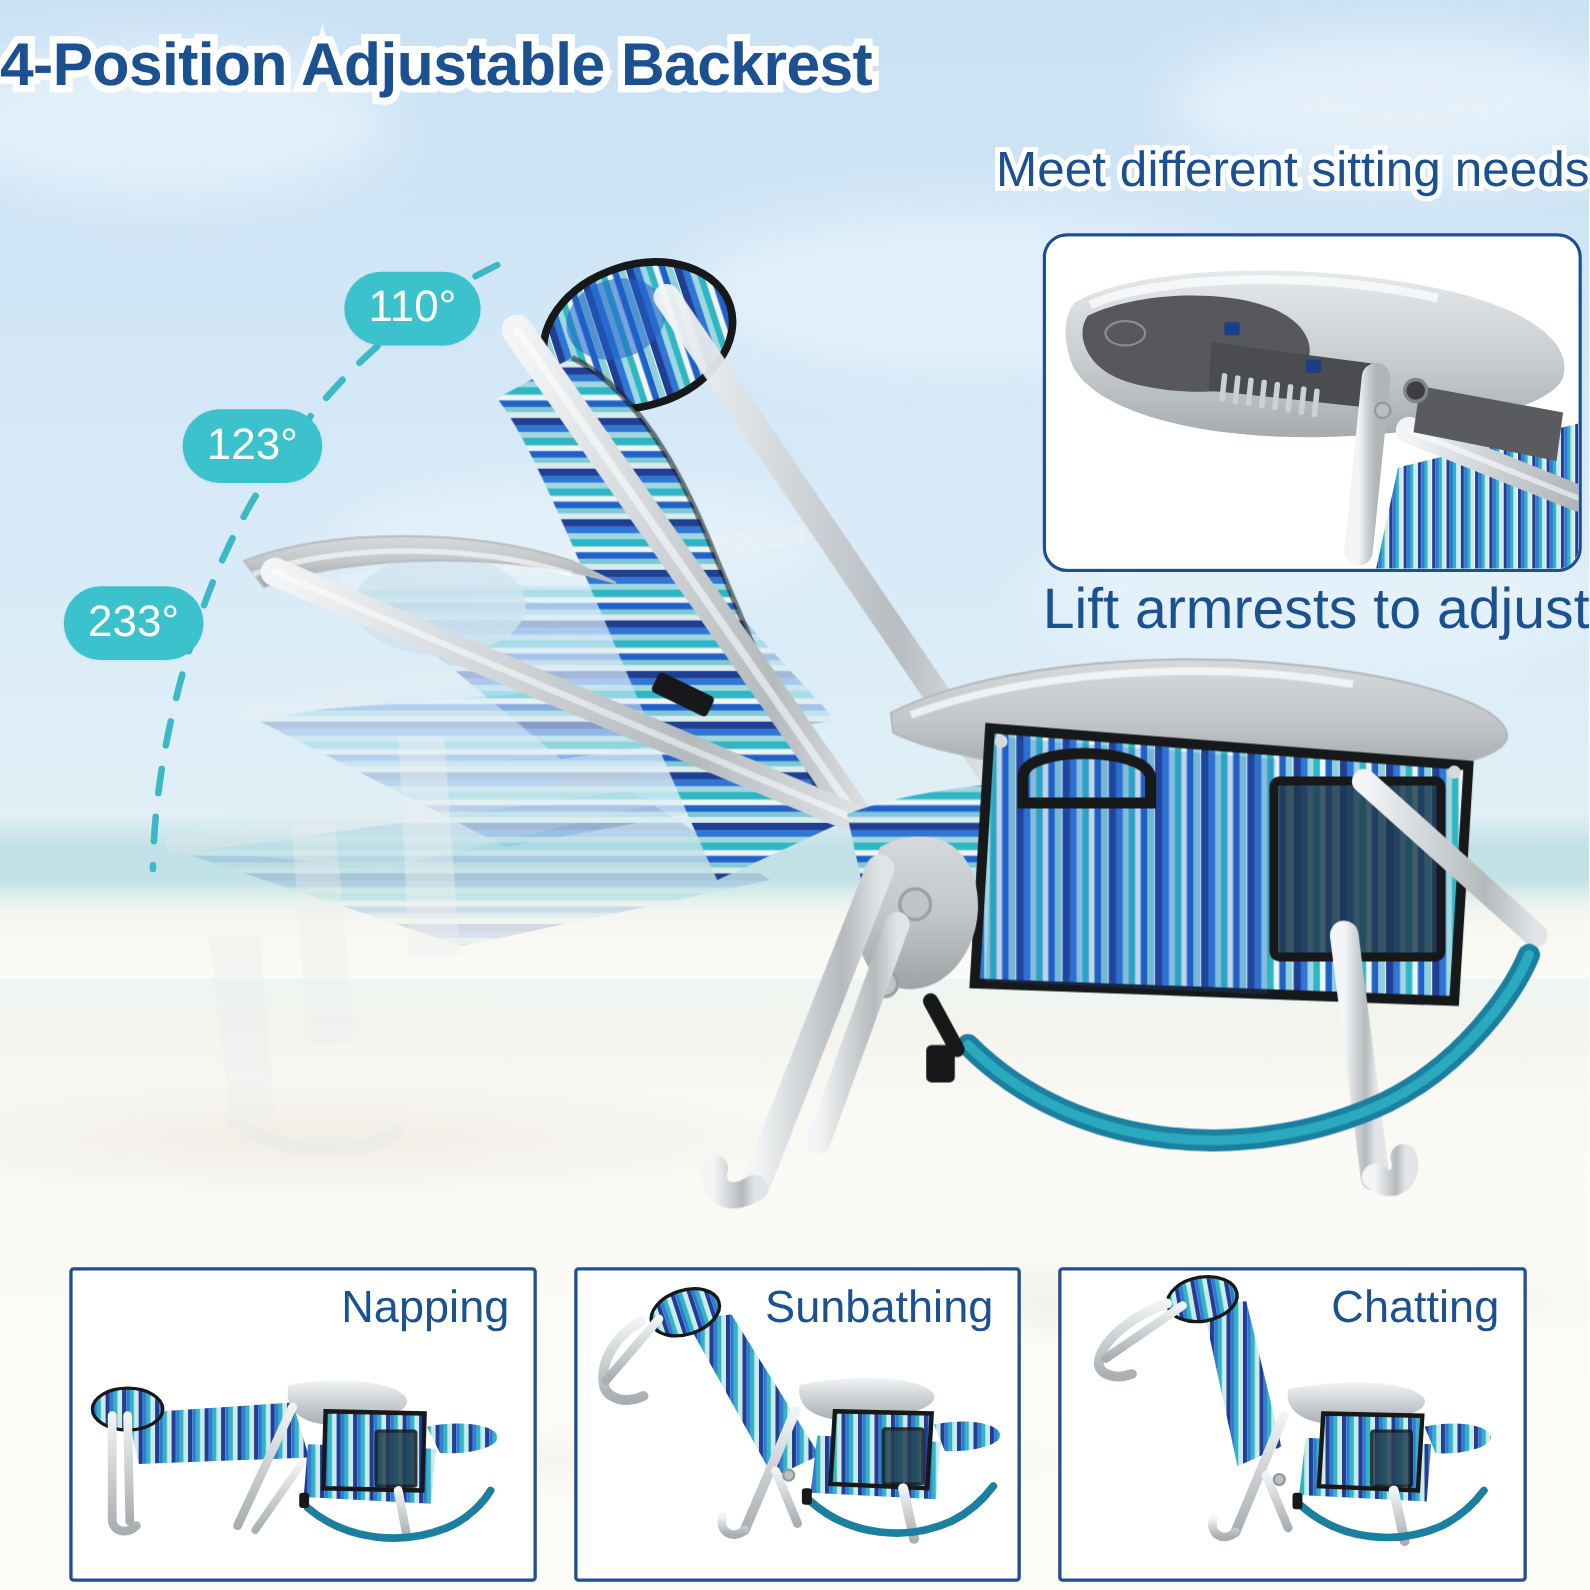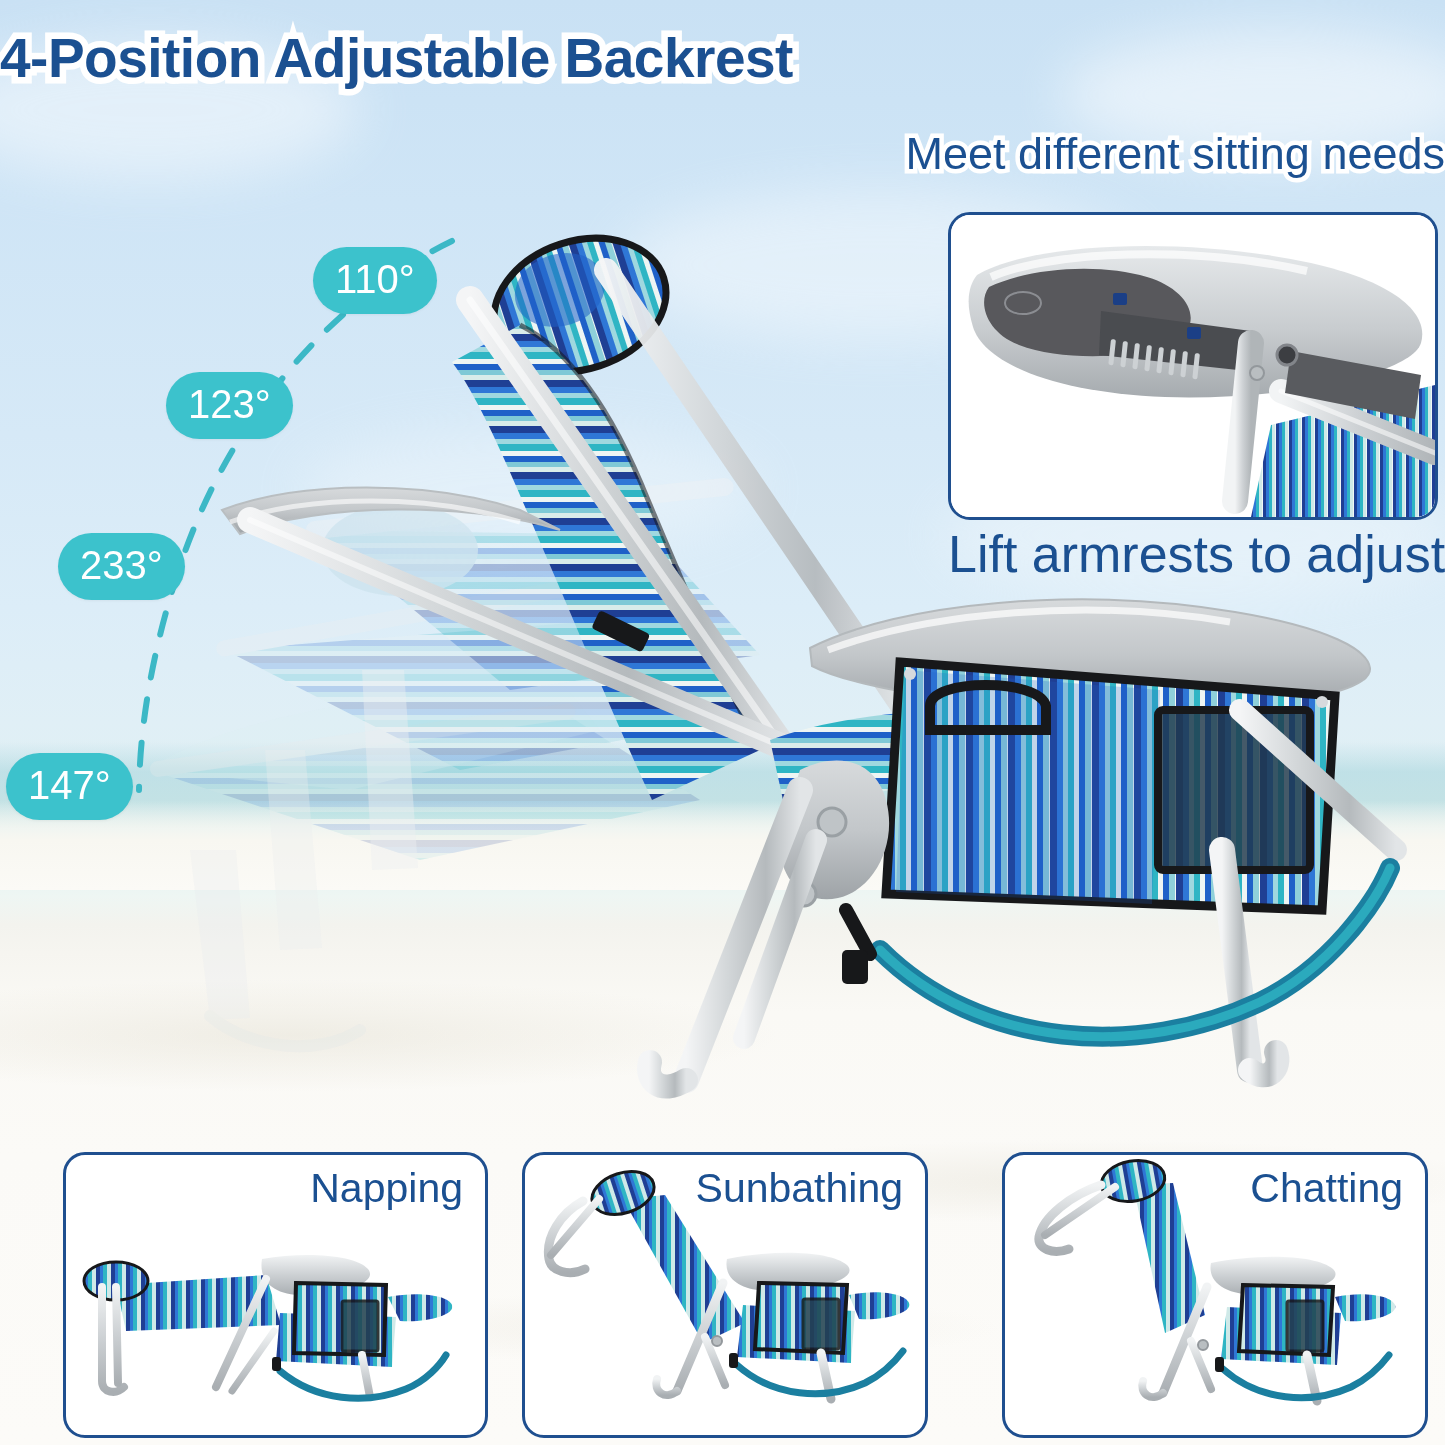--- a/index.html
+++ b/index.html
@@ -95,31 +95,31 @@
   }
   #inset-cap{
     position:absolute;left:948px;top:524px;width:484px;
     text-align:center;font-size:52px;color:#1b5091;white-space:nowrap;
   }
   #inset svg{display:block;width:100%;height:100%;}
 
   
   .pan{
     position:absolute;top:1152px;height:280px;
-    background:#ffffff;border:3px solid #1f4f8f;border-radius:22px;
+    background:#ffffff;border:3px solid #1f4f8f;border-radius:4px;
     overflow:hidden;
   }
   .pan-label{
     position:absolute;top:10px;right:22px;
     font-size:41px;color:#1b5091;white-space:nowrap;z-index:4;
   }
   .pan svg{position:absolute;left:0;top:0;width:100%;height:100%;}
   #pan1{left:63px;width:419px;}
   #pan2{left:522px;width:400px;}
-  #pan3{left:962px;width:420px;margin-left:40px;}
+  #pan3{left:962px;width:420px;}
 </style>
 </head>
 <body>
 
 <div id="stage">
 
   <div class="cloud" style="left:-60px;top:40px;width:420px;height:140px;opacity:.45;"></div>
   <div class="cloud" style="left:620px;top:190px;width:520px;height:150px;opacity:.40;"></div>
   <div class="cloud" style="left:1060px;top:30px;width:430px;height:130px;opacity:.50;"></div>
   <div class="cloud" style="left:300px;top:430px;width:460px;height:120px;opacity:.28;"></div>
@@ -320,21 +320,20 @@
 
       <path d="M 340 136 L 470 160 L 464 204 L 334 178 Z" fill="#595b5f"></path>
       <circle cx="336" cy="140" r="10" fill="#3c3e42" stroke="#82858a" stroke-width="3"></circle>
     </svg>
   </div>
   <div id="inset-cap">Lift armrests to adjust</div>
 
   <div class="badge" style="left:313px;top:211px;">110°</div>
   <div class="badge" style="left:166px;top:336px;">123°</div>
   <div class="badge" style="left:58px;top:497px;">233°</div>
-  <div class="badge" style="left:6px;top:717px;">147°</div>
 
   <div id="pan1" class="pan">
     <span class="pan-label">Napping</span>
     <svg viewBox="0 0 419 280" preserveAspectRatio="xMidYMid meet">
       <defs>
         <linearGradient id="s1" x1="0" y1="0" x2="0" y2="1">
           <stop offset="0" stop-color="#f1f3f4"></stop>
             <stop offset=".5" stop-color="#ccd0d3"></stop>
             <stop offset="1" stop-color="#a9aeb2"></stop>
         </linearGradient>

